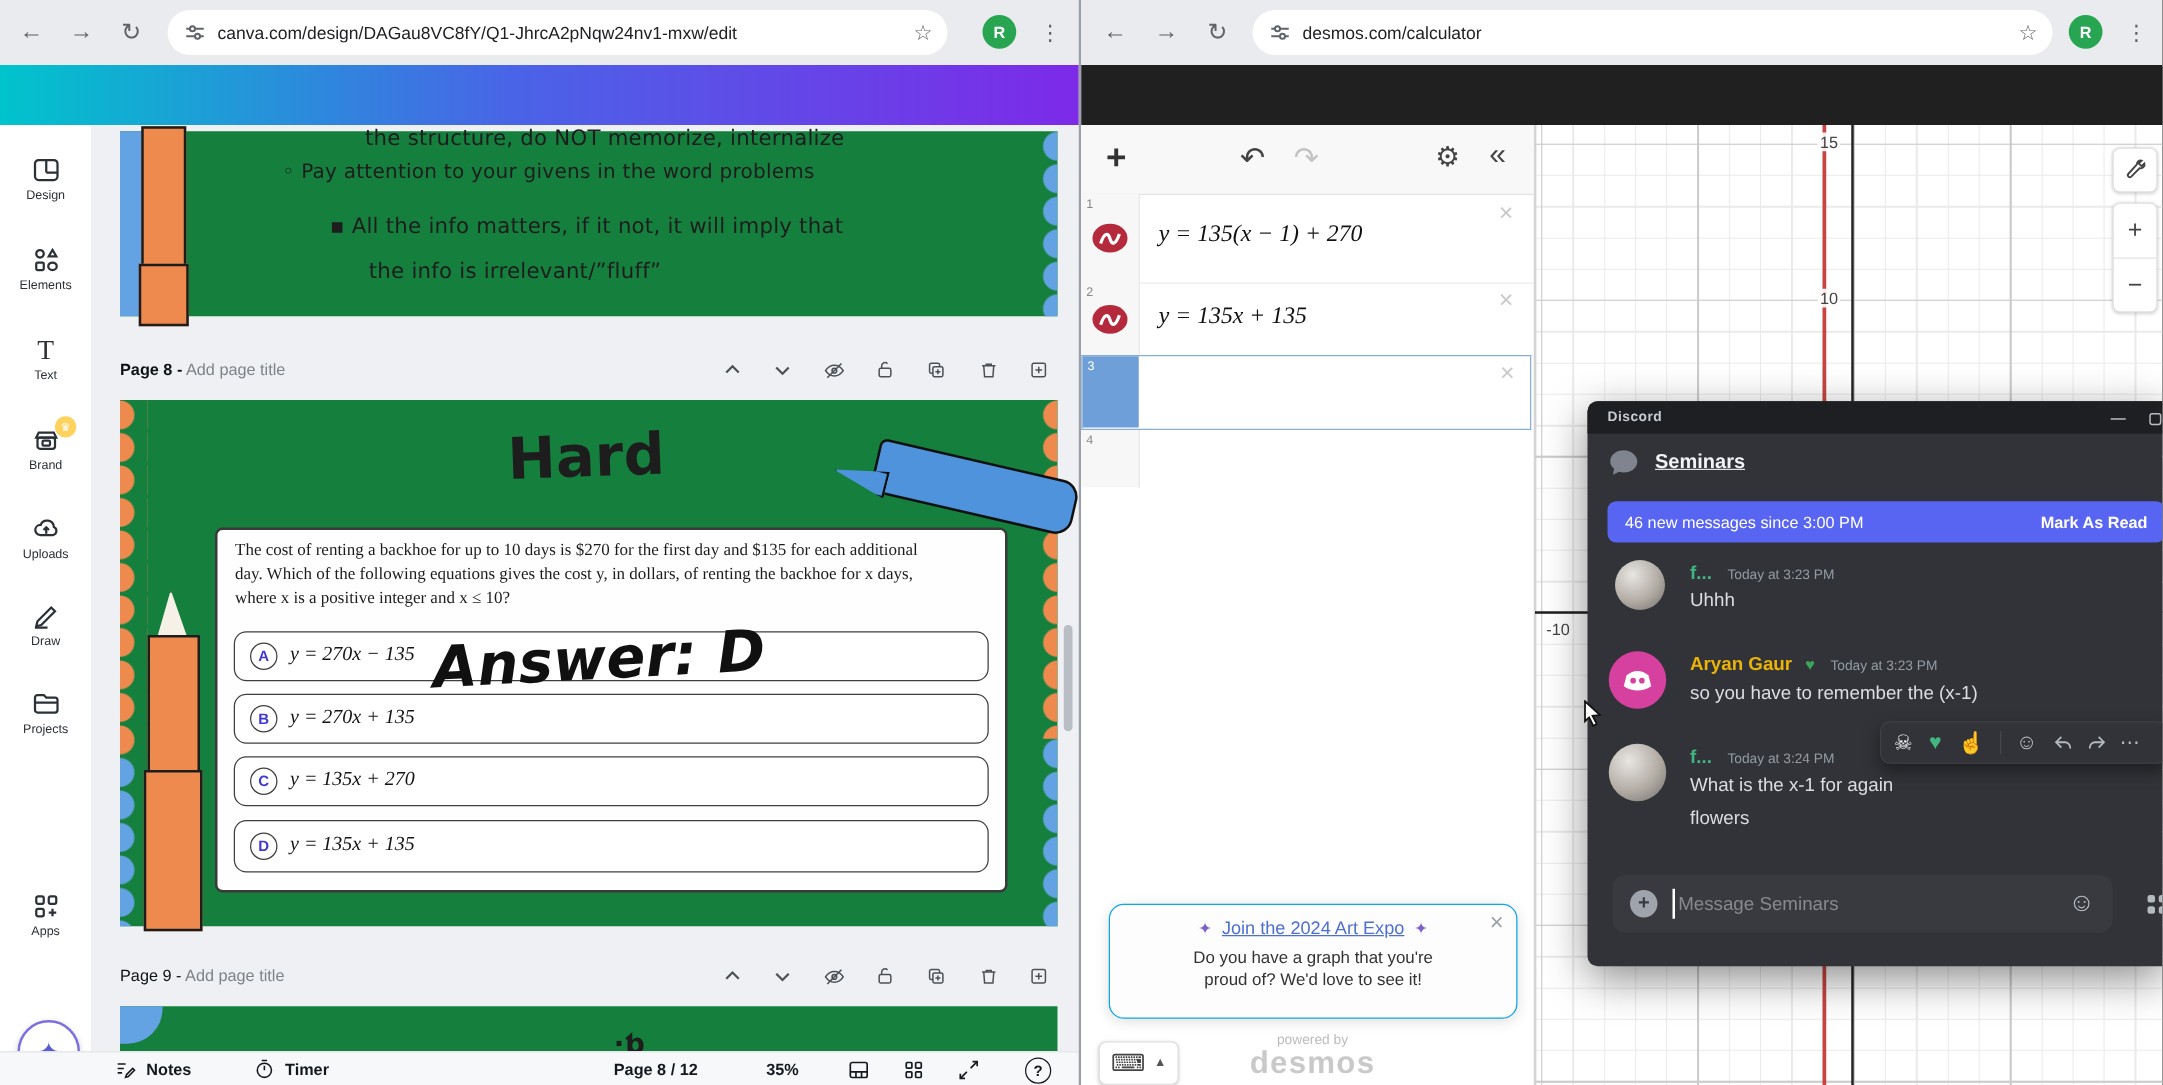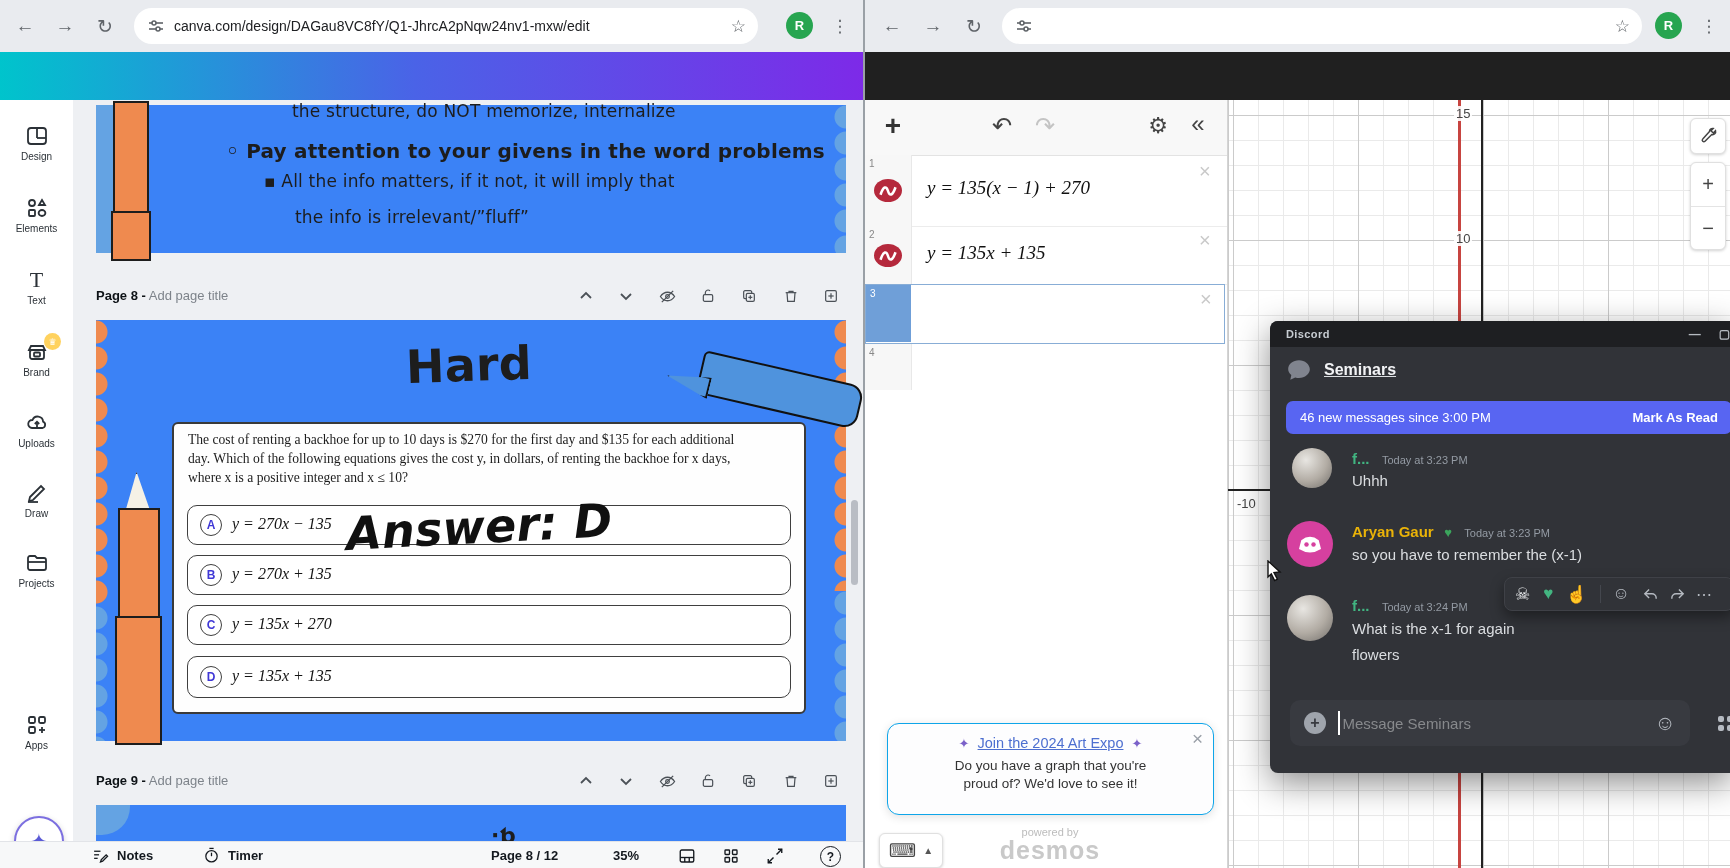--- a/index.html
+++ b/index.html
@@ -14,21 +14,21 @@
   .urlpill{background:#fff;border-radius:18px;display:flex;align-items:center;}
   .urltxt{font-size:14px;color:#202124;white-space:nowrap;overflow:hidden;}
   .avatar{border-radius:50%;background:#27a550;color:#fff;font-size:13px;font-weight:700;
     display:flex;align-items:center;justify-content:center;}
   
   .cvtoolbar{background:linear-gradient(90deg,#00c4cc,#4a63e7 48%,#7d2ae8);}
   .wt{color:#fff;}
   .cvside{background:#fff;border-right:1px solid #e3e5e8;}
   .sideitem{width:73px;text-align:center;color:#2b3137;}
   .sideitem .lbl{font-size:10px;margin-top:3px;}
-  .cream{background:#3b82f6;}
+  .cream{background:#15803d;}
   .scallop-l{background-image:radial-gradient(circle 12px at 0px 12px, currentColor 11px, transparent 12px);
     background-size:22px 26px;background-repeat:repeat-y;}
   .scallop-r{background-image:radial-gradient(circle 12px at 22px 12px, currentColor 11px, transparent 12px);
     background-size:22px 26px;background-repeat:repeat-y;}
   .hand{font-family:"DejaVu Sans",sans-serif;color:#1d1d1d;letter-spacing:.2px;}
   .pagerow{font-size:13px;color:#0d1216;}
   .pagerow .ph{color:#7d838a;}
   .rowic{color:#4b5157;}
   .pill{background:#fff;border:1.8px solid #3f3f3f;border-radius:10px;}
   .serif{font-family:"Liberation Serif",serif;}
@@ -227,21 +227,21 @@
     </div>
 
     <div class="a" style="left:73px;top:100px;width:790px;height:741px;background:#eef0f3;overflow:hidden;">
 
       <div class="a cream" style="left:23px;top:5px;width:750px;height:148px;">
         <div class="a" style="left:0;top:0;width:20px;height:148px;background:#64a3e3;"></div>
         <div class="a marker" style="left:17px;top:-4px;width:32px;height:110px;"></div>
         <div class="a marker" style="left:15px;top:106px;width:36px;height:46px;"></div>
         <div class="a scallop-r" style="right:0;top:0;width:22px;height:148px;color:#64a3e3;"></div>
         <div class="a hand" style="left:196px;top:-4px;font-size:17px;">the structure, do NOT memorize, internalize</div>
-        <div class="a hand" style="left:130px;top:34px;font-size:20px;font-weight:bold;">◦ Pay attention to your givens in the word problems</div>
+        <div class="a hand" style="left:130px;top:22px;font-size:16px;">◦ Pay attention to your givens in the word problems</div>
         <div class="a hand" style="left:168px;top:66px;font-size:17px;">▪ All the info matters, if it not, it will imply that</div>
         <div class="a hand" style="left:199px;top:102px;font-size:17px;">the info is irrelevant/”fluff”</div>
       </div>
 
       <div class="a pagerow" style="left:23px;top:188px;width:750px;height:20px;">
         <span style="font-weight:700;">Page 8 -</span>
         <span class="ph">Add page title</span>
       </div>
       <span class="a ic rowic" style="left:505px;top:188px;">
           <svg width="16" height="16" viewBox="0 0 16 16" fill="none" stroke="#4b5157" stroke-width="1.8">
@@ -324,21 +324,21 @@
           <div class="a pill" style="left:13px;top:232px;width:602px;height:40px;">
             <div class="a optletter" style="left:12px;top:9px;">D</div>
             <div class="a serif" style="left:44px;top:10px;font-size:16px;font-style:italic;color:#141414;">y = 135x + 135</div>
           </div>
         </div>
 
         <div class="a hand" style="left:250px;top:180px;font-size:46px;font-weight:700;font-style:italic;transform:rotate(-3deg);color:#101010;">Answer: D</div>
       </div>
 
       <div class="a pagerow" style="left:23px;top:673px;width:750px;height:20px;">
-        <span style="font-weight:700;">Page 9 -</span>
+        <span style="font-weight:400;">Page 9 -</span>
         <span class="ph">Add page title</span>
       </div>
       <span class="a ic rowic" style="left:505px;top:673px;">
           <svg width="16" height="16" viewBox="0 0 16 16" fill="none" stroke="#4b5157" stroke-width="1.8">
             <path d="M3 10l5-5 5 5"></path>
           </svg>
         </span>
       <span class="a ic rowic" style="left:545px;top:673px;">
           <svg width="16" height="16" viewBox="0 0 16 16" fill="none" stroke="#4b5157" stroke-width="1.8">
             <path d="M3 6l5 5 5-5"></path>
@@ -450,20 +450,21 @@
         <span class="ic" style="margin-left:14px;">
           <svg width="16" height="16" viewBox="0 0 16 16">
               <g stroke="#5f6368" stroke-width="1.6" fill="none">
                 <line x1="1" y1="5" x2="15" y2="5"></line>
                 <line x1="1" y1="11" x2="15" y2="11"></line>
                 <circle cx="6" cy="5" r="2" fill="#fff"></circle>
                 <circle cx="10" cy="11" r="2" fill="#fff"></circle>
               </g>
             </svg>
         </span>
+        <span class="urltxt" style="margin-left:10px;width:540px;">desmos.com/calculator</span>
         <span class="ic navg" style="font-size:17px;margin-left:auto;margin-right:12px;">☆</span>
       </div>
       <div class="a avatar" style="left:790px;top:12px;width:27px;height:27px;">R</div>
       <div class="a ic navg" style="left:834px;top:13px;width:20px;height:26px;font-size:17px;">⋮</div>
     </div>
 
     <div class="a dheader" style="left:0;top:52px;width:867px;height:48px;">
       <div class="a" style="left:16px;top:68px;">
         <div style="width:22px;height:3px;background:#eee;border-radius:1px;"></div>
         <div style="width:22px;height:3px;background:#eee;border-radius:1px;margin-top:4px;"></div>

